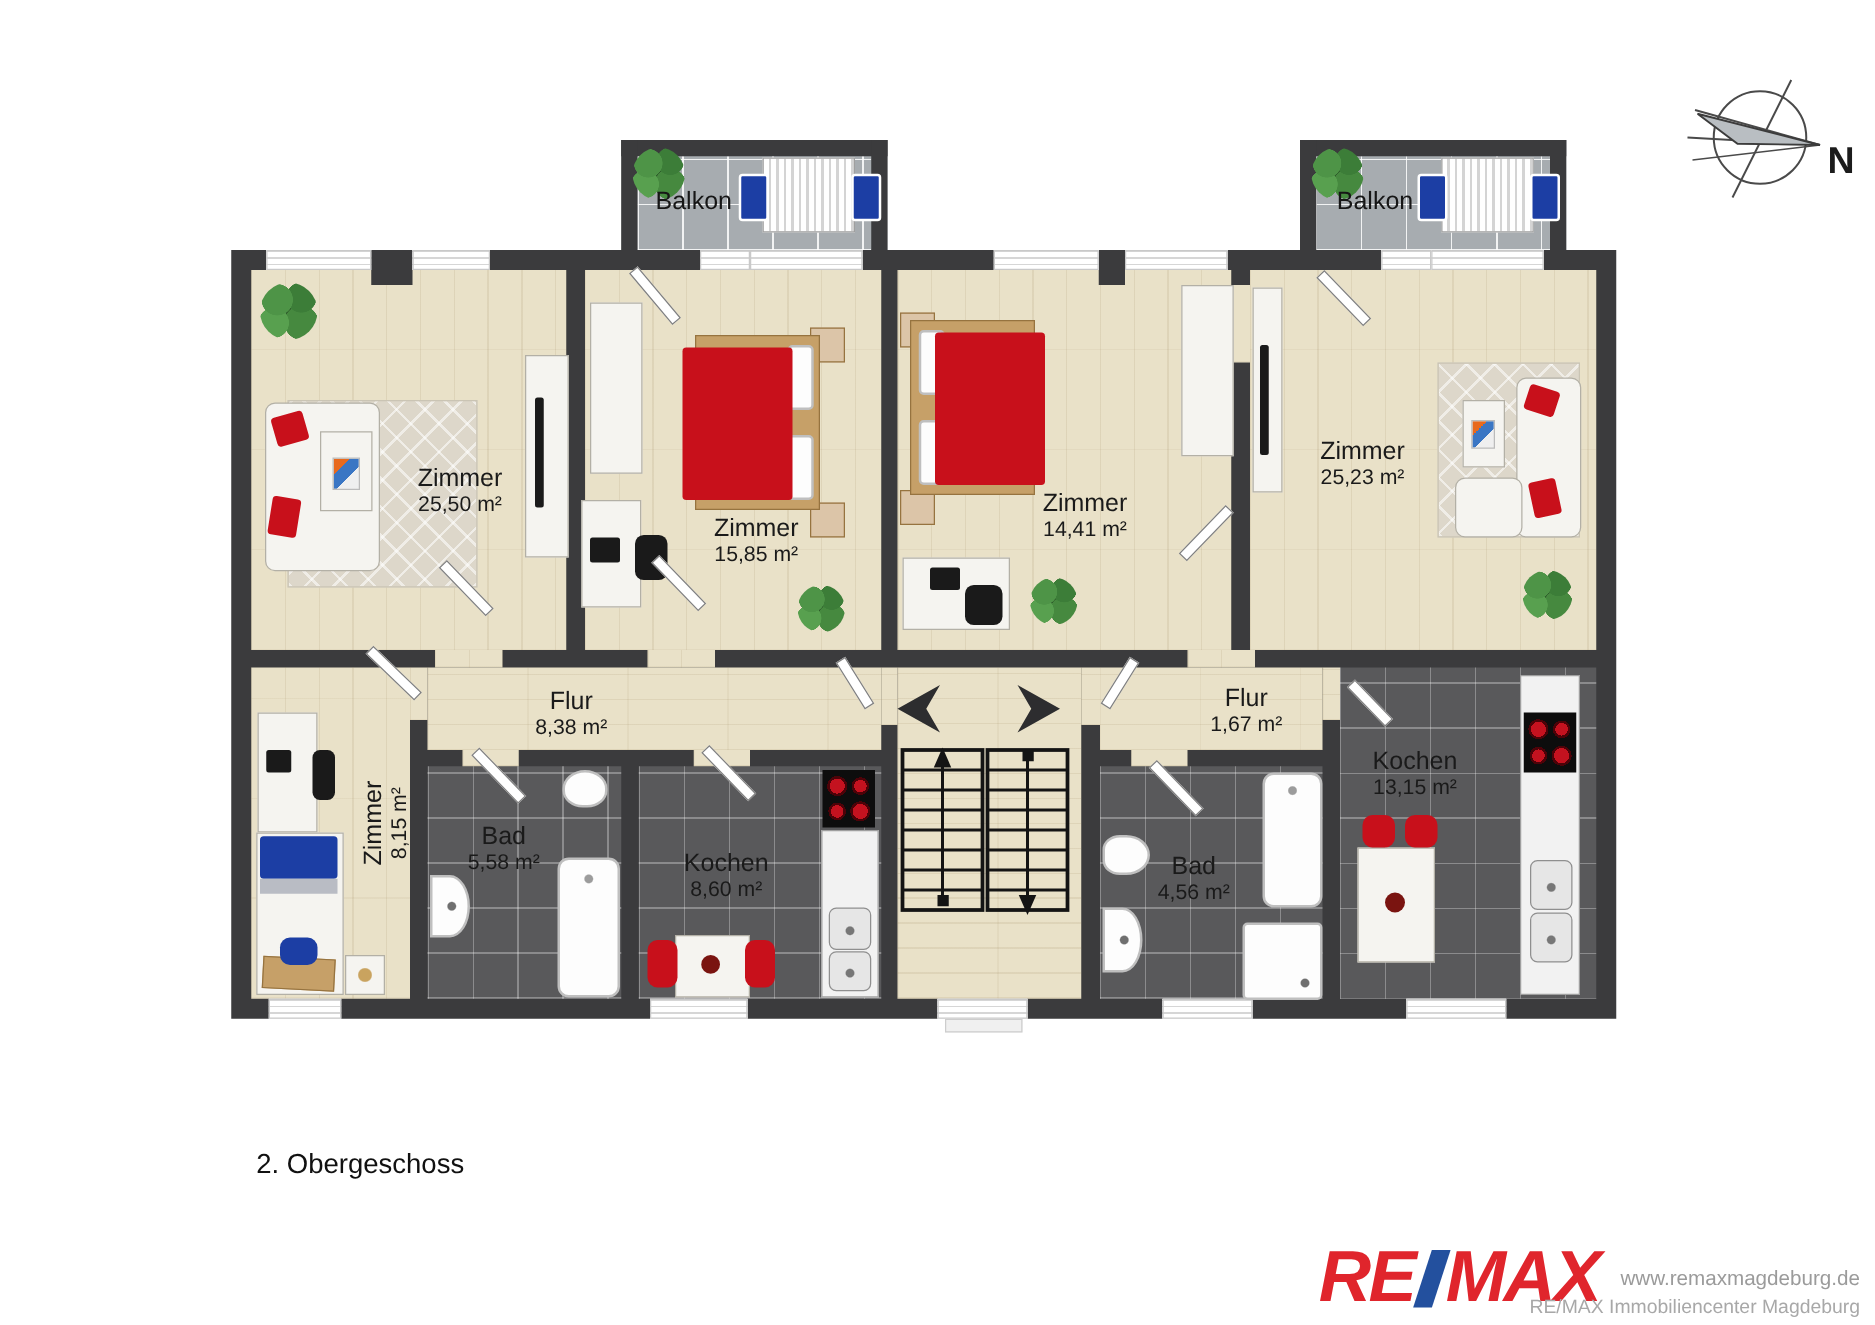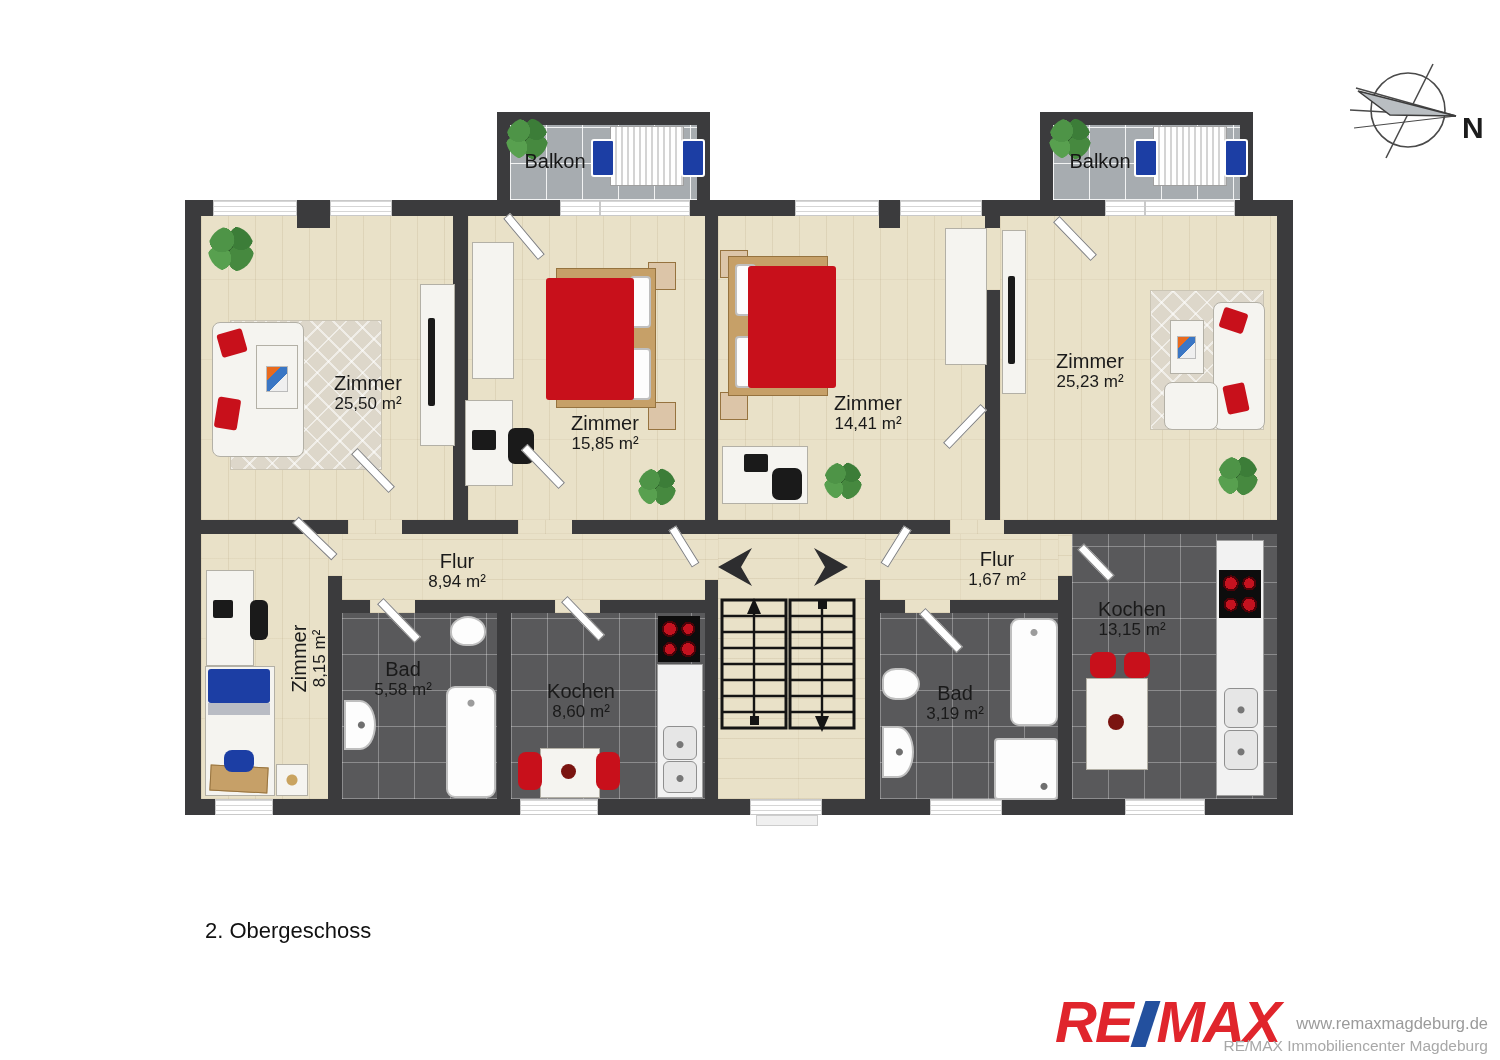--- a/index.html
+++ b/index.html
@@ -275,41 +275,41 @@
   <div class="abs rlabel" style="left:798px;top:392px;">
     <span class="n">Zimmer</span>
       <span class="a">14,41 m²</span>
   </div>
   <div class="abs rlabel" style="left:1020px;top:350px;">
     <span class="n">Zimmer</span>
       <span class="a">25,23 m²</span>
   </div>
   <div class="abs rlabel" style="left:387px;top:550px;">
     <span class="n">Flur</span>
-      <span class="a">8,94 m²</span>
+      <span class="a">8,38 m²</span>
   </div>
   <div class="abs rlabel" style="left:927px;top:548px;">
     <span class="n">Flur</span>
       <span class="a">1,67 m²</span>
   </div>
   <div class="abs rlabel" style="left:238px;top:638px;transform:rotate(-90deg);">
     <span class="n">Zimmer</span>
       <span class="a">8,15 m²</span>
   </div>
   <div class="abs rlabel" style="left:333px;top:658px;">
     <span class="n">Bad</span>
       <span class="a">5,58 m²</span>
   </div>
   <div class="abs rlabel" style="left:511px;top:680px;">
     <span class="n">Kochen</span>
       <span class="a">8,60 m²</span>
   </div>
   <div class="abs rlabel" style="left:885px;top:682px;">
     <span class="n">Bad</span>
-      <span class="a">3,19 m²</span>
+      <span class="a">4,56 m²</span>
   </div>
   <div class="abs rlabel" style="left:1062px;top:598px;">
     <span class="n">Kochen</span>
       <span class="a">13,15 m²</span>
   </div>
 
   <div class="abs" id="floorlabel" style="left:205px;top:918px;">2. Obergeschoss</div>
 
   <div class="abs" id="logo" style="left:1055px;top:988px;">
     <span>RE</span><span class="slash"></span><span>MAX</span>

